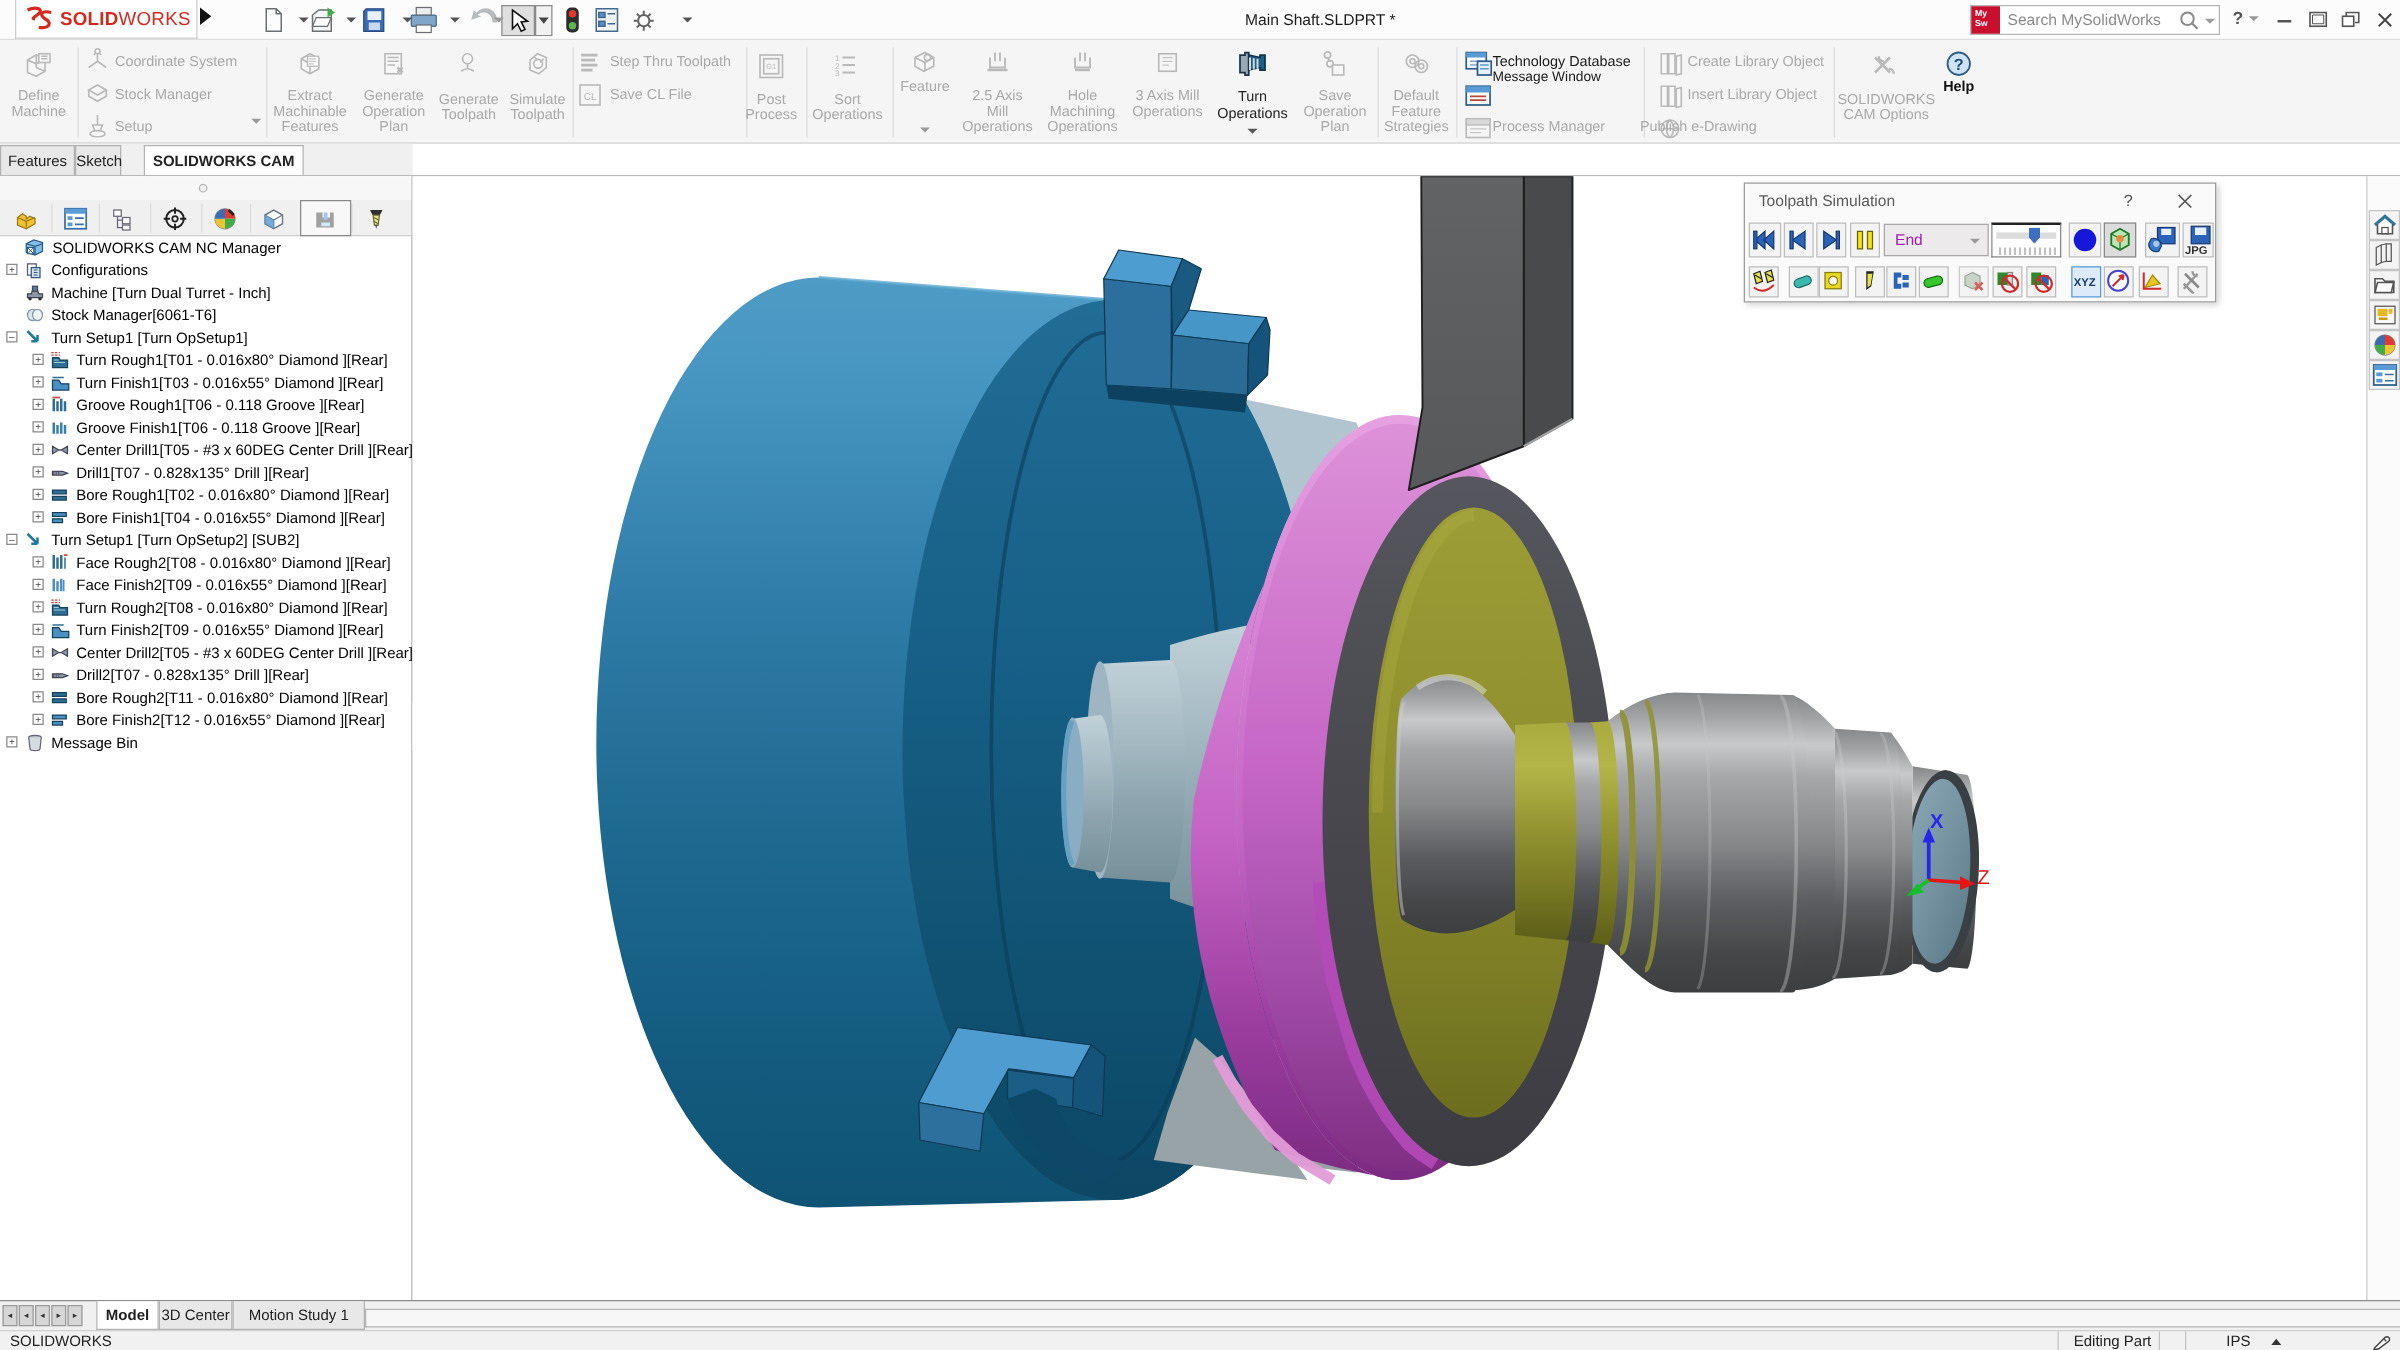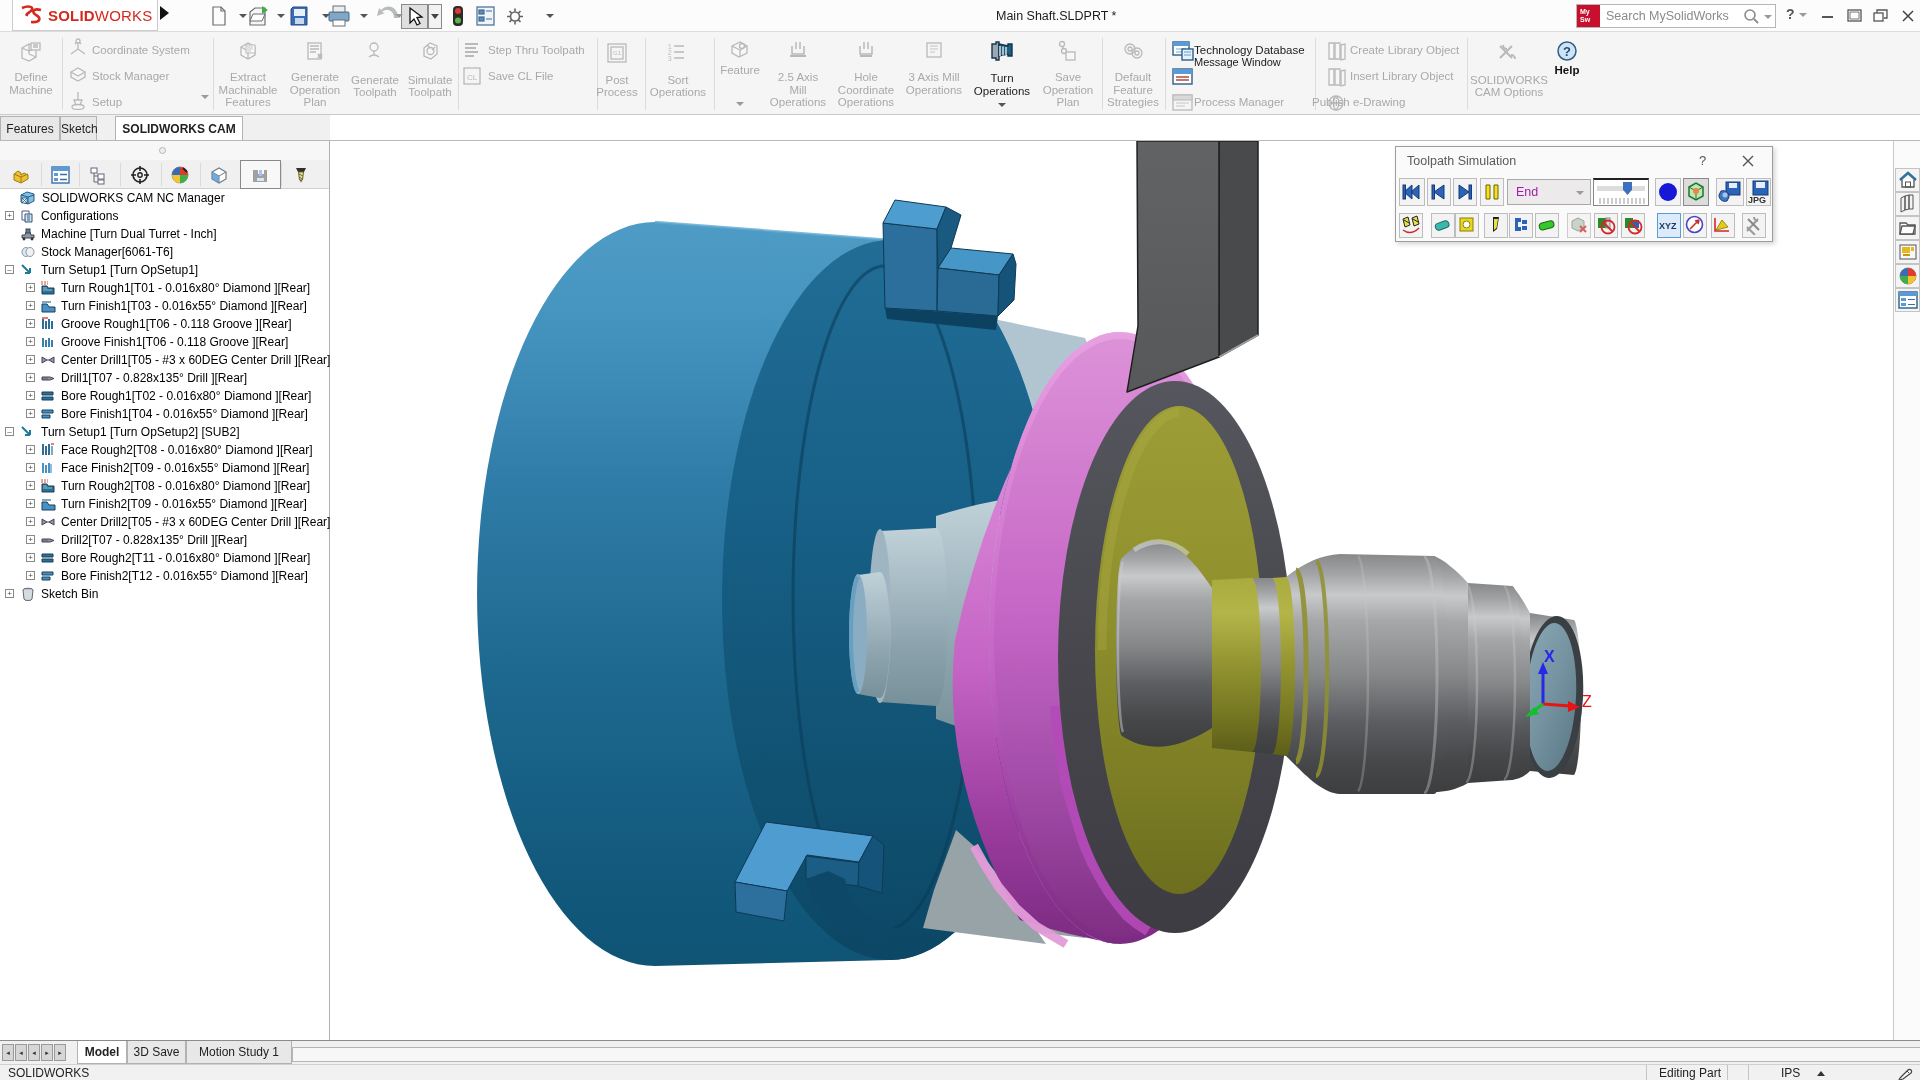--- a/index.html
+++ b/index.html
@@ -203,21 +203,21 @@
     </svg>
     <div class="txt ctr dis" style="left:728px;top:39px;width:140px;font-size:11.5px">2.5 Axis</div>
     <div class="txt ctr dis" style="left:728px;top:52px;width:140px;font-size:11.5px">Mill</div>
     <div class="txt ctr dis" style="left:728px;top:64px;width:140px;font-size:11.5px">Operations</div>
     <svg class="ic" style="left:856px;top:8px" width="20" height="20" viewBox="0 0 20 20">
       <path d="M8 2 l0 7 M12 2 l0 7" stroke="#b9b9b9" stroke-width="1.5"></path>
       <path d="M4 6 l0 8 12 0 0 -8" fill="none" stroke="#b9b9b9" stroke-width="1.5"></path>
       <path d="M4 16 h12" stroke="#b9b9b9" stroke-width="2"></path>
     </svg>
     <div class="txt ctr dis" style="left:796px;top:39px;width:140px;font-size:11.5px">Hole</div>
-    <div class="txt ctr dis" style="left:796px;top:52px;width:140px;font-size:11.5px">Coordinate</div>
+    <div class="txt ctr dis" style="left:796px;top:52px;width:140px;font-size:11.5px">Machining</div>
     <div class="txt ctr dis" style="left:796px;top:64px;width:140px;font-size:11.5px">Operations</div>
     <svg class="ic" style="left:924px;top:8px" width="20" height="20" viewBox="0 0 20 20">
       <rect x="3" y="3" width="14" height="14" stroke="#b9b9b9" fill="none" stroke-width="1.3"></rect>
       <path d="M6 6 h8 M6 9 h8 M6 12 h5" stroke="#c4c4c4"></path>
     </svg>
     <div class="txt ctr dis" style="left:864px;top:39px;width:140px;font-size:11.5px">3 Axis Mill</div>
     <div class="txt ctr dis" style="left:864px;top:52px;width:140px;font-size:11.5px">Operations</div>
     <svg class="ic" style="left:989px;top:6px" width="26" height="26" viewBox="0 0 26 26">
 <path d="M3 6 l4 0 0 -2 3 0 0 18 -3 0 0 -2 -4 0 z" fill="#9aa8b2" stroke="#17364d" stroke-width="1.4"></path>
 <path d="M10 6 l9 2 0 -2 4 0 0 12 -4 0 0 -2 -9 2 z" fill="#1d5f86" stroke="#12344a" stroke-width="1.4"></path>
@@ -531,21 +531,21 @@
         <path d="M2 4 h11 v3 h-11z M2 9 h8 v3 h-8z" fill="#4a90c4" stroke="#14405c"></path>
       </svg>
       <span class="txt" style="left:61px;top:2px">Bore Finish2[T12 - 0.016x55° Diamond ][Rear]</span>
     </div>
     <div class="trow" style="left:0;top:444px;width:330px">
       <span class="plus" style="left:5px;top:4px">+</span>
       <svg class="ic" style="left:20px;top:1px" width="16" height="16" viewBox="0 0 16 16">
         <ellipse cx="8" cy="4" rx="5" ry="1.8" fill="#b9c2c8" stroke="#667"></ellipse>
         <path d="M3 4 l1 9 a4 1.5 0 0 0 8 0 l1 -9" fill="#d5dbdf" stroke="#667"></path>
       </svg>
-      <span class="txt" style="left:41px;top:2px">Sketch Bin</span>
+      <span class="txt" style="left:41px;top:2px">Message Bin</span>
     </div>
   </div>
 <div class="abs" style="left:330px;top:560px;width:12px;height:42px;background:#f0f0f0;border:1px solid #b9b9b9;border-left:none;font-size:8px;color:#777;text-align:center;line-height:42px">◀</div>
 <svg class="abs" style="left:330px;top:141px" width="1563" height="899" viewBox="330 141 1563 899">
 <defs>
 <linearGradient id="chkSide" x1="0" y1="0" x2="0" y2="1">
 <stop offset="0" stop-color="#4e9cc6"></stop>
         <stop offset="0.12" stop-color="#4695c0"></stop>
         <stop offset="0.35" stop-color="#2f7ca8"></stop>
         <stop offset="0.6" stop-color="#1e6990"></stop>
@@ -891,21 +891,21 @@
       </svg>
     </div>
   </div>
 <div class="abs" style="left:0;top:1040px;width:1920px;height:24px;background:#f0f0f0;border-top:1px solid #8c8c8c">
     <div class="abs" style="left:2px;top:3px;width:12px;height:17px;background:#d6d6d6;border:1px solid #9a9a9a;font-size:7px;color:#333;text-align:center;line-height:16px">◂</div>
     <div class="abs" style="left:15px;top:3px;width:12px;height:17px;background:#d6d6d6;border:1px solid #9a9a9a;font-size:7px;color:#333;text-align:center;line-height:16px">◂</div>
     <div class="abs" style="left:28px;top:3px;width:12px;height:17px;background:#d6d6d6;border:1px solid #9a9a9a;font-size:7px;color:#333;text-align:center;line-height:16px">◂</div>
     <div class="abs" style="left:41px;top:3px;width:12px;height:17px;background:#d6d6d6;border:1px solid #9a9a9a;font-size:7px;color:#333;text-align:center;line-height:16px">▸</div>
     <div class="abs" style="left:54px;top:3px;width:12px;height:17px;background:#d6d6d6;border:1px solid #9a9a9a;font-size:7px;color:#333;text-align:center;line-height:16px">▸</div>
     <div class="tab" style="left:77px;top:0;width:50px;height:23px;line-height:22px;background:#fff;font-weight:bold;border-top:none">Model</div>
-    <div class="tab" style="left:127px;top:0;width:59px;height:23px;line-height:22px;border-top:none">3D Save</div>
+    <div class="tab" style="left:127px;top:0;width:59px;height:23px;line-height:22px;border-top:none">3D Center</div>
     <div class="tab" style="left:186px;top:0;width:106px;height:23px;line-height:22px;border-top:none">Motion Study 1</div>
     <div class="abs" style="left:292px;top:6px;width:1628px;height:15px;background:#f7f7f7;border:1px solid #b5b5b5;border-right:none"></div>
   </div>
 <div class="abs" style="left:0;top:1064px;width:1920px;height:16px;background:#f1f1f1;border-top:1px solid #d0d0d0">
 <span class="txt" style="left:8px;top:1px;font-size:12px;color:#222">SOLIDWORKS</span>
 <div class="abs" style="left:1646px;top:0;width:1px;height:16px;background:#c4c4c4"></div>
 <span class="txt" style="left:1659px;top:1px;font-size:12px;color:#222">Editing Part</span>
 <div class="abs" style="left:1727px;top:0;width:1px;height:16px;background:#c4c4c4"></div>
 <div class="abs" style="left:1748px;top:0;width:1px;height:16px;background:#c4c4c4"></div>
 <span class="txt" style="left:1781px;top:1px;font-size:12px;color:#222">IPS</span>

